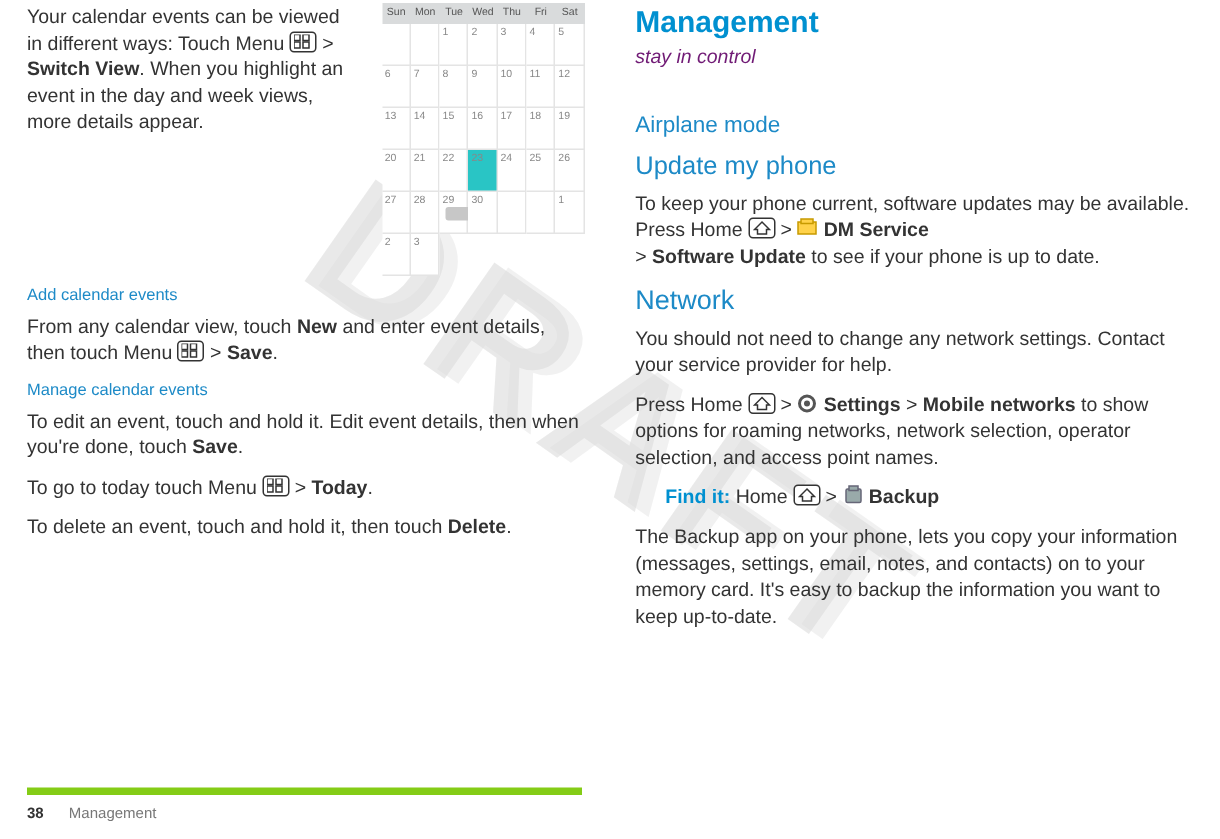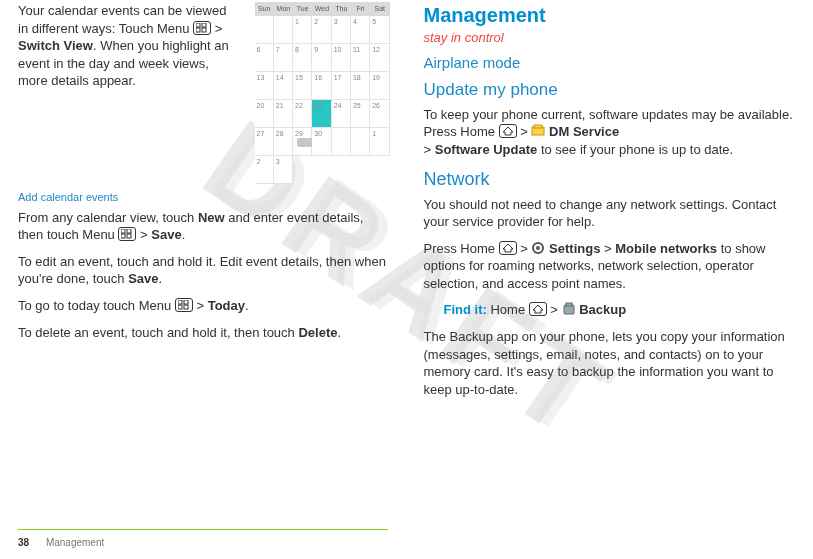--- a/index.html
+++ b/index.html
@@ -100,22 +100,22 @@
     margin-top:6px;
   }
   .h-title {
     color:#0090d0;
     font-size:20px;
     font-weight:bold;
     margin-bottom:0;
   }
   .sub-i {
     font-style: italic;
-    color:#ef4444;
-    margin-bottom:6px;
+    color:#701a75;
+    margin-bottom:27px;
   }
   .bold { font-weight:bold; }
   .icon-key {
     display:inline-block;
     border:1px solid #333;
     border-radius:3px;
     width:18px;
     height:14px;
     vertical-align:-2px;
     position:relative;
@@ -127,21 +127,21 @@
     width:14px;
     height:14px;
     vertical-align:-2px;
   }
   .footer {
     position:absolute;
     left:18px;
     bottom:10px;
     font-size:10px;
     color:#777;
-    border-top:1px solid #84cc16;
+    border-top:5px solid #84cc16;
     padding-top:6px;
     width:370px;
   }
   .footer .pn { font-weight:bold; color:#333; margin-right:14px; }
   .find-it { color:#0090d0; font-weight:bold;margin-left:20px; }
 </style>
 </head>
 <body>
 
 <div class="watermark shadow">DRAFT</div>
@@ -225,20 +225,21 @@
       <span class="icon-key">
         <svg width="12" height="10">
             <rect x="0" y="0" width="4" height="4" fill="none" stroke="#333" stroke-width="1"></rect>
             <rect x="6" y="0" width="4" height="4" fill="none" stroke="#333" stroke-width="1"></rect>
             <rect x="0" y="5" width="4" height="4" fill="none" stroke="#333" stroke-width="1"></rect>
             <rect x="6" y="5" width="4" height="4" fill="none" stroke="#333" stroke-width="1"></rect>
           </svg>
       </span> &gt; <span class="bold">Save</span>.
     </p>
 
+    <div class="h-blue">Manage calendar events</div>
     <p>
       <span>To edit an event, touch and hold it. Edit event details, then when you're done, touch </span><span class="bold">Save</span>.
     </p>
     <p>
       <span>To go to today touch Menu </span>
       <span class="icon-key">
         <svg width="12" height="10">
             <rect x="0" y="0" width="4" height="4" fill="none" stroke="#333" stroke-width="1"></rect>
             <rect x="6" y="0" width="4" height="4" fill="none" stroke="#333" stroke-width="1"></rect>
             <rect x="0" y="5" width="4" height="4" fill="none" stroke="#333" stroke-width="1"></rect>

